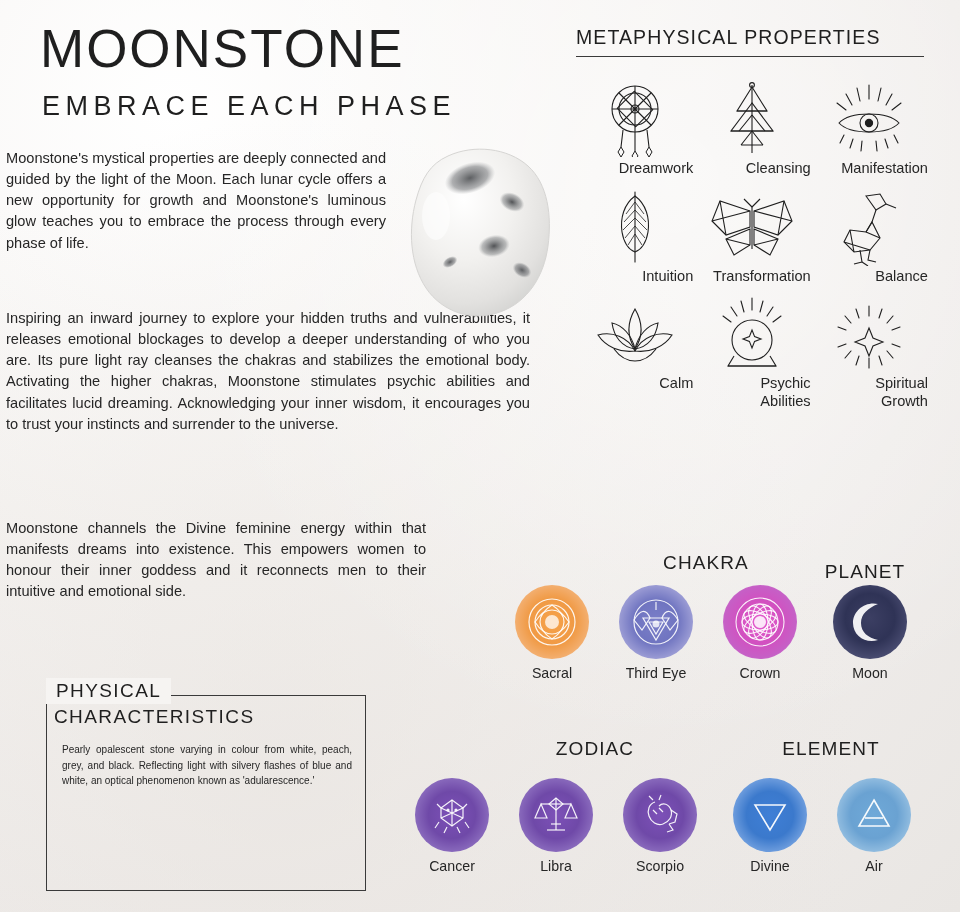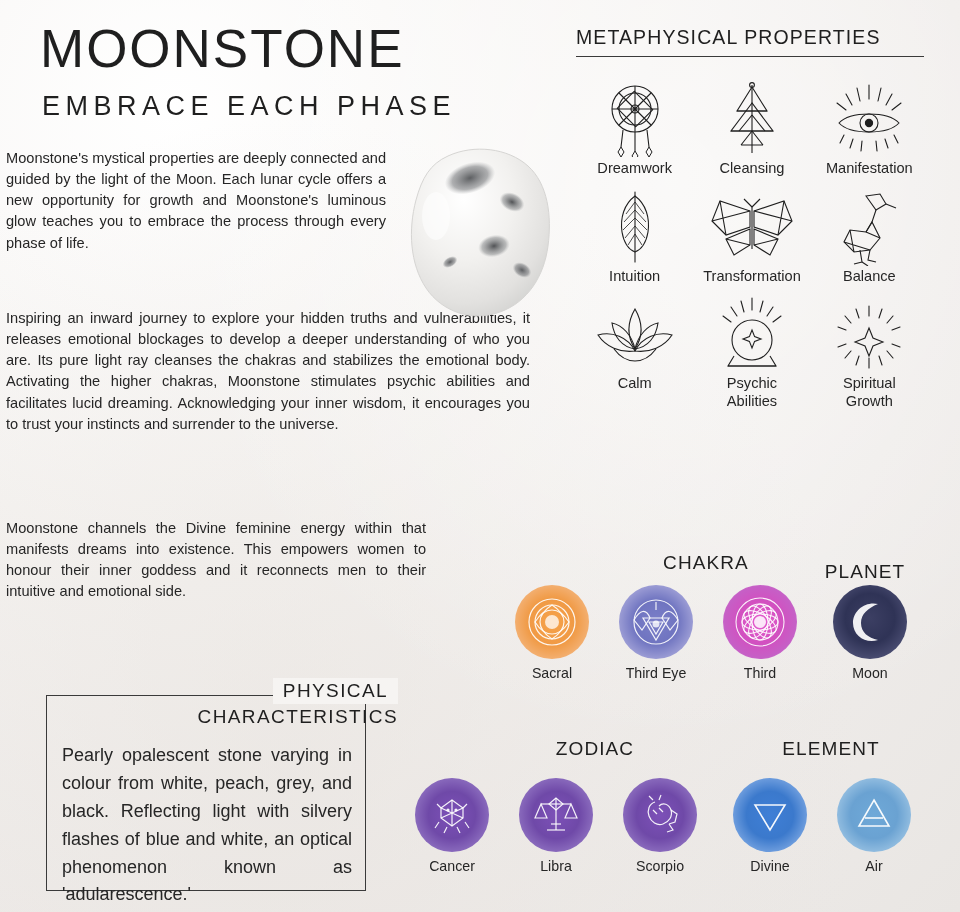--- a/index.html
+++ b/index.html
@@ -80,42 +80,42 @@
     top: 695px;
     width: 320px;
     height: 196px;
     border: 1.6px solid #3a3a3a;
   }
   .phys-title {
     position: absolute;
     left: 46px;
     top: 678px;
     width: 320px;
-    text-align: right;
+    text-align: left;
     font-size: 19px;
     letter-spacing: 1.4px;
     line-height: 1.35;
     color: #1f1f1f;
-    margin-left: 32px;
   }
   .phys-title .l1 {
     display: inline-block;
     background: #f6f4f2;
     padding: 0 10px;
   }
   .phys-title .l2 {
     display: block;
     background: transparent;
+    padding-left: 8px;
   }
   .phys-text {
     position: absolute;
     left: 62px;
     top: 742px;
     width: 290px;
-    font-size: 18px;
+    font-size: 10px;
     line-height: 1.55;
     text-align: justify;
     color: #262626;
   }
 
   
   .right { position: absolute; left: 576px; top: 26px; width: 348px; }
   .mp-header {
     font-size: 19.5px;
     letter-spacing: 1.1px;
@@ -130,21 +130,21 @@
 
   .icon-grid {
     position: absolute;
     left: 576px;
     top: 80px;
     width: 352px;
     display: grid;
     grid-template-columns: repeat(3, 1fr);
     row-gap: 10px;
   }
-  .icon-cell { text-align: center; }
+  .icon-cell { text-align: right; }
   .icon-art { height: 78px; display: flex; align-items: center; justify-content: center; }
   .icon-label {
     font-size: 14.6px;
     color: #262626;
     line-height: 1.2;
     margin-top: 2px;
   }
 
   
   .sec-label {
@@ -412,21 +412,21 @@
             <ellipse cx="27" cy="27" rx="18" ry="8"></ellipse>
             <ellipse cx="27" cy="27" rx="18" ry="8" transform="rotate(30 27 27)"></ellipse>
             <ellipse cx="27" cy="27" rx="18" ry="8" transform="rotate(60 27 27)"></ellipse>
             <ellipse cx="27" cy="27" rx="18" ry="8" transform="rotate(90 27 27)"></ellipse>
             <ellipse cx="27" cy="27" rx="18" ry="8" transform="rotate(120 27 27)"></ellipse>
             <ellipse cx="27" cy="27" rx="18" ry="8" transform="rotate(150 27 27)"></ellipse>
           </g>
           <circle cx="27" cy="27" r="6" fill="rgba(255,255,255,0.85)" stroke="none"></circle>
         </svg>
       </div>
-      <div class="orb-label">Third</div>
+      <div class="orb-label">Crown</div>
     </div>
     <div class="orb-cell" style="width:116px;">
       <div class="orb o-moon">
         <svg width="44" height="44" viewBox="0 0 44 44">
           <path d="M30 4 C20 8 13 14 13 23 C13 32 20 38 30 40 C18 44 5 36 5 23 C5 10 18 1 30 4 Z" fill="#ffffff" opacity="0.92"></path>
         </svg>
       </div>
       <div class="orb-label">Moon</div>
     </div>
   </div>

